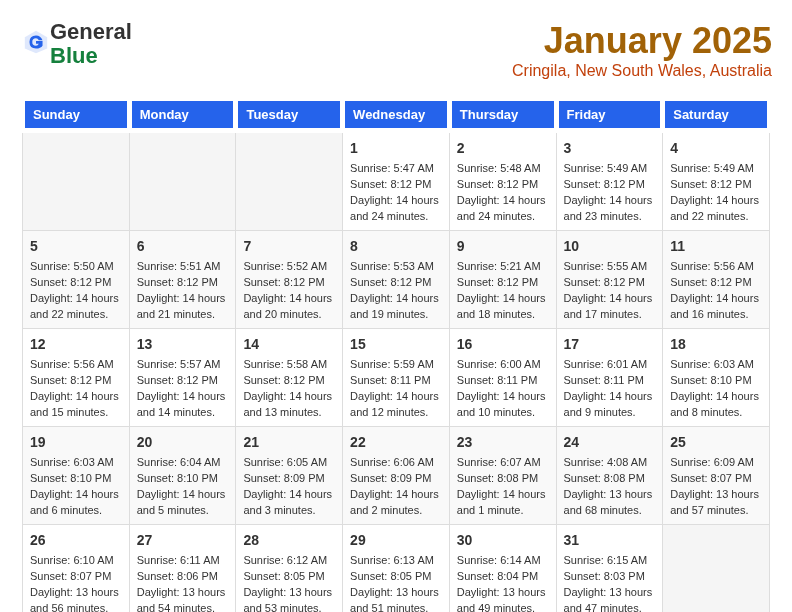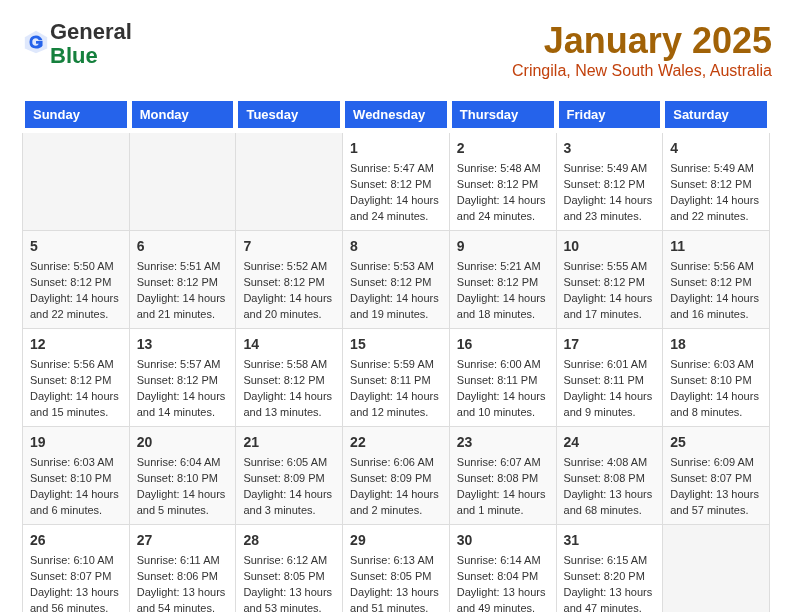--- a/index.html
+++ b/index.html
@@ -337,20 +337,20 @@
         <td>
           <span class="day-num">30</span>
           <div>Sunrise: 6:14 AM</div>
           <div>Sunset: 8:04 PM</div>
           <div>Daylight: 13 hours</div>
           <div>and 49 minutes.</div>
         </td>
         <td>
           <span class="day-num">31</span>
           <div>Sunrise: 6:15 AM</div>
-          <div>Sunset: 8:20 PM</div>
+          <div>Sunset: 8:03 PM</div>
           <div>Daylight: 13 hours</div>
           <div>and 47 minutes.</div>
         </td>
         <td class="empty"></td>
       </tr>
     </tbody>
 </table>
 
 </body></html>

